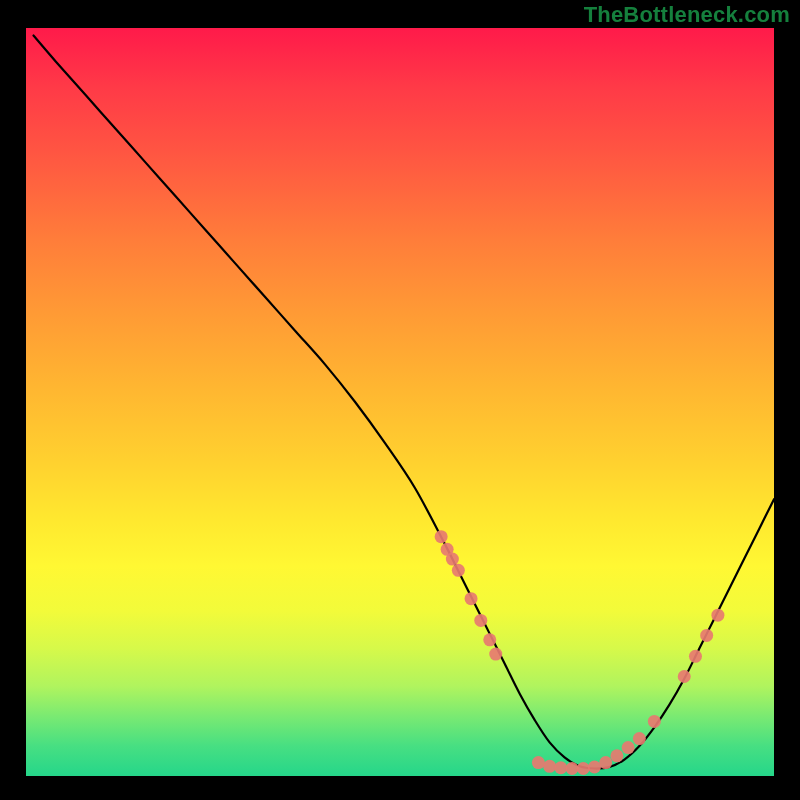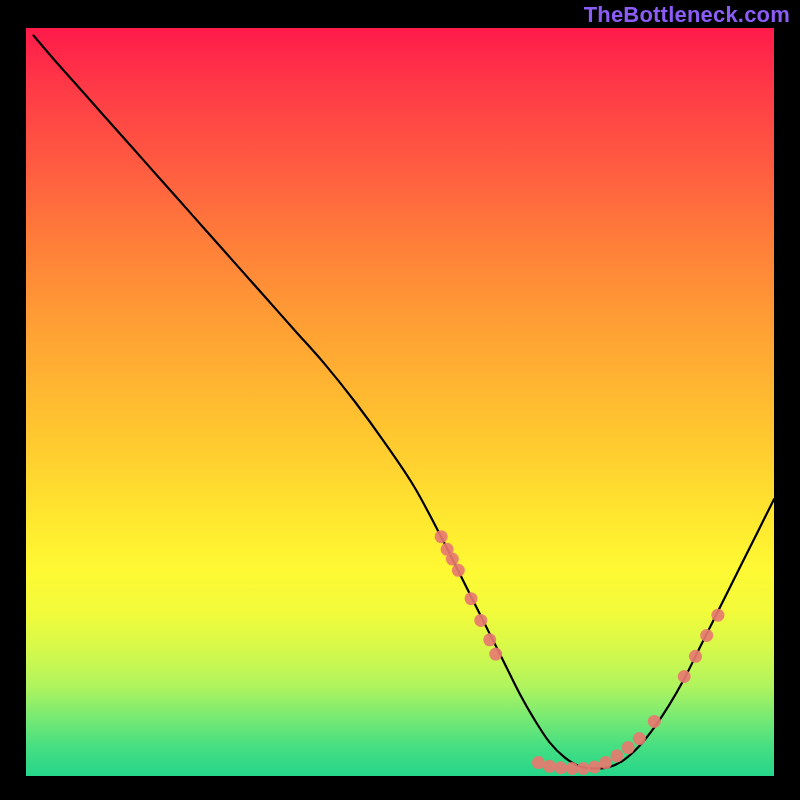--- a/index.html
+++ b/index.html
@@ -16,21 +16,21 @@
     top: 0;
     left: 0;
     width: 800px;
     height: 800px;
     background: #000;
   }
   .watermark {
     position: absolute;
     top: 2px;
     right: 10px;
-    color: #8b5cf6;
+    color: #15803d;
     font-size: 22px;
     font-weight: 600;
     letter-spacing: 0.2px;
     z-index: 50;
     user-select: none;
   }
   .plot {
     position: absolute;
     top: 28px;
     left: 26px;

